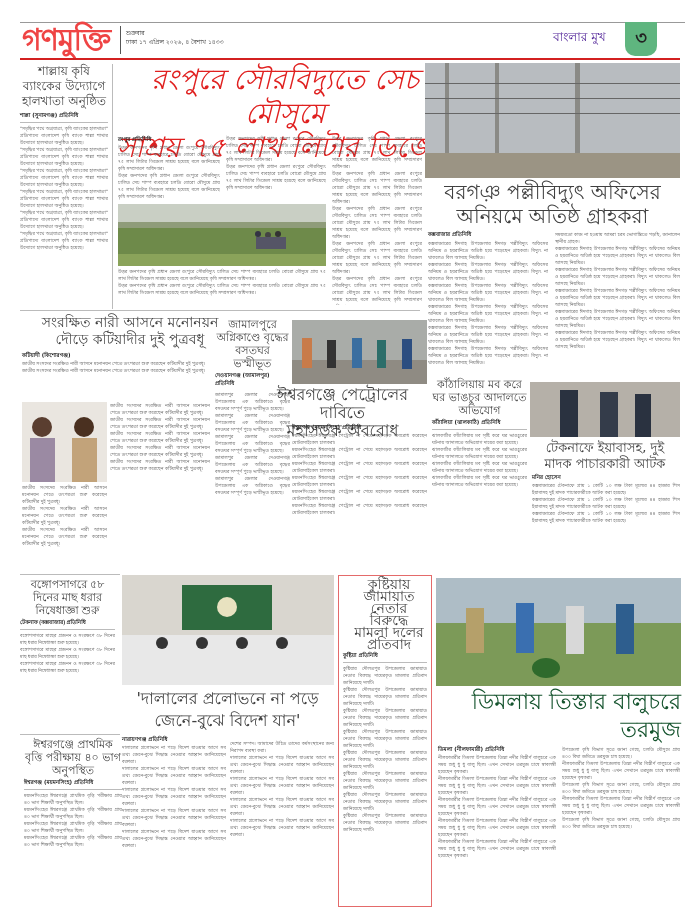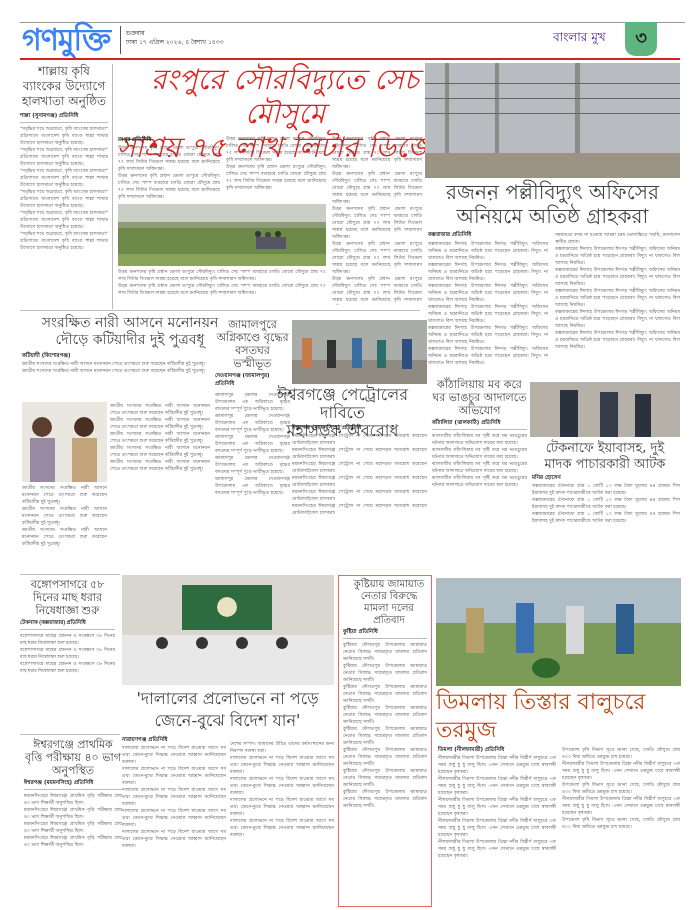--- a/index.html
+++ b/index.html
@@ -1,27 +1,27 @@
 <!DOCTYPE html>
 <html><head>
 <meta charset="utf-8">
 <style>
   html,body{margin:0;padding:0;background:#fff;}
   body{width:700px;height:910px;position:relative;overflow:hidden;font-family:"DejaVu Sans",sans-serif;color:#111;}
   .abs{position:absolute;}
   .topline{left:20px;top:22px;width:665px;height:1px;background:#999;}
   .redline{left:20px;top:58px;width:660px;height:2px;background:#d32020;}
-  .logo{left:22px;top:24px;font-family:"DejaVu Serif",serif;font-weight:bold;font-size:30px;line-height:32px;color:#3b82f6;letter-spacing:-1px;}
+  .logo{left:22px;top:24px;font-family:"DejaVu Serif",serif;font-weight:bold;font-size:30px;line-height:32px;color:#ef4444;letter-spacing:-1px;}
   .divider-v{left:120px;top:26px;width:1px;height:28px;background:#555;}
   .dateblock{left:126px;top:28px;font-size:6px;line-height:9px;color:#333;}
   .section{left:553px;top:28px;font-size:12px;color:#4c1d95;}
   .pagebadge{left:625px;top:22px;width:32px;height:34px;background:#5fb57f;border-radius:0 0 10px 10px;color:#222;font-size:18px;text-align:center;line-height:32px;font-weight:bold;}
   .h-red{color:#e0201f;font-size:28px;line-height:34px;text-align:center;font-style:italic;}
   .h-blk{color:#404040;text-align:center;}
-  .h-blue{color:#c2410c;font-size:22px;line-height:28px;text-align:left;}
+  .h-blue{color:#14532d;font-size:22px;line-height:28px;text-align:right;}
   .byline{font-size:5.5px;color:#222;font-weight:bold;}
   .txt{font-size:4.6px;line-height:7px;color:#555;text-align:justify;overflow:hidden;}
   .txt span{display:block;}
   .photo{overflow:hidden;}
   .rule{background:#bbb;height:1px;}
   .vrule{background:#bbb;width:1px;}
   .boxed{border:1px solid #e46a6a;}
 </style>
 </head>
 <body>
@@ -95,21 +95,21 @@
     <rect x="20" y="0" width="4" height="115" fill="#8a8a86"></rect>
     <rect x="70" y="0" width="4" height="115" fill="#8a8a86"></rect>
     <rect x="150" y="0" width="5" height="115" fill="#8a8a86"></rect>
     <rect x="0" y="20" width="255" height="1" fill="#666"></rect>
     <rect x="0" y="35" width="255" height="1" fill="#666"></rect>
     <rect x="0" y="50" width="255" height="1" fill="#666"></rect>
     <rect x="0" y="90" width="255" height="25" fill="#9b9484"></rect>
   </svg>
 </div>
 <div class="abs h-blk" style="left:425px;top:180px;width:255px;font-size:20px;line-height:24px;">
-  <div>রজনন় পল্লীবিদ্যুৎ অফিসের</div>
+  <div>বরগঞ় পল্লীবিদ্যুৎ অফিসের</div>
   <div>অনিয়মে অতিষ্ঠ গ্রাহকরা</div>
 </div>
 <div class="abs byline" style="left:428px;top:231px;">কক্সবাজার প্রতিনিধি</div>
 <div class="abs txt" style="left:428px;top:240px;width:120px;height:195px;">
     <span>কক্সবাজারের ঈদগাহ উপজেলার ঈদগড় পল্লীবিদ্যুৎ অফিসের অনিয়ম ও হয়রানিতে অতিষ্ঠ হয়ে পড়েছেন গ্রাহকরা। বিদ্যুৎ না থাকলেও বিল আসছে নিয়মিত।</span>
     <span>কক্সবাজারের ঈদগাহ উপজেলার ঈদগড় পল্লীবিদ্যুৎ অফিসের অনিয়ম ও হয়রানিতে অতিষ্ঠ হয়ে পড়েছেন গ্রাহকরা। বিদ্যুৎ না থাকলেও বিল আসছে নিয়মিত।</span>
     <span>কক্সবাজারের ঈদগাহ উপজেলার ঈদগড় পল্লীবিদ্যুৎ অফিসের অনিয়ম ও হয়রানিতে অতিষ্ঠ হয়ে পড়েছেন গ্রাহকরা। বিদ্যুৎ না থাকলেও বিল আসছে নিয়মিত।</span>
     <span>কক্সবাজারের ঈদগাহ উপজেলার ঈদগড় পল্লীবিদ্যুৎ অফিসের অনিয়ম ও হয়রানিতে অতিষ্ঠ হয়ে পড়েছেন গ্রাহকরা। বিদ্যুৎ না থাকলেও বিল আসছে নিয়মিত।</span>
     <span>কক্সবাজারের ঈদগাহ উপজেলার ঈদগড় পল্লীবিদ্যুৎ অফিসের অনিয়ম ও হয়রানিতে অতিষ্ঠ হয়ে পড়েছেন গ্রাহকরা। বিদ্যুৎ না থাকলেও বিল আসছে নিয়মিত।</span>
     <span>কক্সবাজারের ঈদগাহ উপজেলার ঈদগড় পল্লীবিদ্যুৎ অফিসের অনিয়ম ও হয়রানিতে অতিষ্ঠ হয়ে পড়েছেন গ্রাহকরা। বিদ্যুৎ না থাকলেও বিল আসছে নিয়মিত।</span>
@@ -243,21 +243,21 @@
     <rect y="60" width="212" height="50" fill="#e8e8e8"></rect>
     <circle cx="40" cy="68" r="6" fill="#333"></circle>
       <circle cx="80" cy="68" r="6" fill="#333"></circle>
       <circle cx="120" cy="68" r="6" fill="#333"></circle>
       <circle cx="160" cy="68" r="6" fill="#333"></circle>
   </svg>
 </div>
 
 <div class="abs boxed" style="left:338px;top:575px;width:92px;height:330px;">
   <div style="padding:2px 4px;">
-    <div class="h-blk" style="font-size:10px;line-height:12px;margin-left:8px;">কুষ্টিয়ায় জামায়াত নেতার বিরুদ্ধে মামলা দলের প্রতিবাদ</div>
+    <div class="h-blk" style="font-size:14px;line-height:12px;margin-left:8px;">কুষ্টিয়ায় জামায়াত নেতার বিরুদ্ধে মামলা দলের প্রতিবাদ</div>
     <div class="byline" style="margin-top:2px;">কুষ্টিয়া প্রতিনিধি</div>
     <div class="rule" style="margin:2px 0;"></div>
     <div class="txt" style="height:270px;">
         <span>কুষ্টিয়ার দৌলতপুর উপজেলার জামায়াত নেতার বিরুদ্ধে দায়েরকৃত মামলার প্রতিবাদ জানিয়েছে দলটি।</span>
         <span>কুষ্টিয়ার দৌলতপুর উপজেলার জামায়াত নেতার বিরুদ্ধে দায়েরকৃত মামলার প্রতিবাদ জানিয়েছে দলটি।</span>
         <span>কুষ্টিয়ার দৌলতপুর উপজেলার জামায়াত নেতার বিরুদ্ধে দায়েরকৃত মামলার প্রতিবাদ জানিয়েছে দলটি।</span>
         <span>কুষ্টিয়ার দৌলতপুর উপজেলার জামায়াত নেতার বিরুদ্ধে দায়েরকৃত মামলার প্রতিবাদ জানিয়েছে দলটি।</span>
         <span>কুষ্টিয়ার দৌলতপুর উপজেলার জামায়াত নেতার বিরুদ্ধে দায়েরকৃত মামলার প্রতিবাদ জানিয়েছে দলটি।</span>
         <span>কুষ্টিয়ার দৌলতপুর উপজেলার জামায়াত নেতার বিরুদ্ধে দায়েরকৃত মামলার প্রতিবাদ জানিয়েছে দলটি।</span>
         <span>কুষ্টিয়ার দৌলতপুর উপজেলার জামায়াত নেতার বিরুদ্ধে দায়েরকৃত মামলার প্রতিবাদ জানিয়েছে দলটি।</span>

